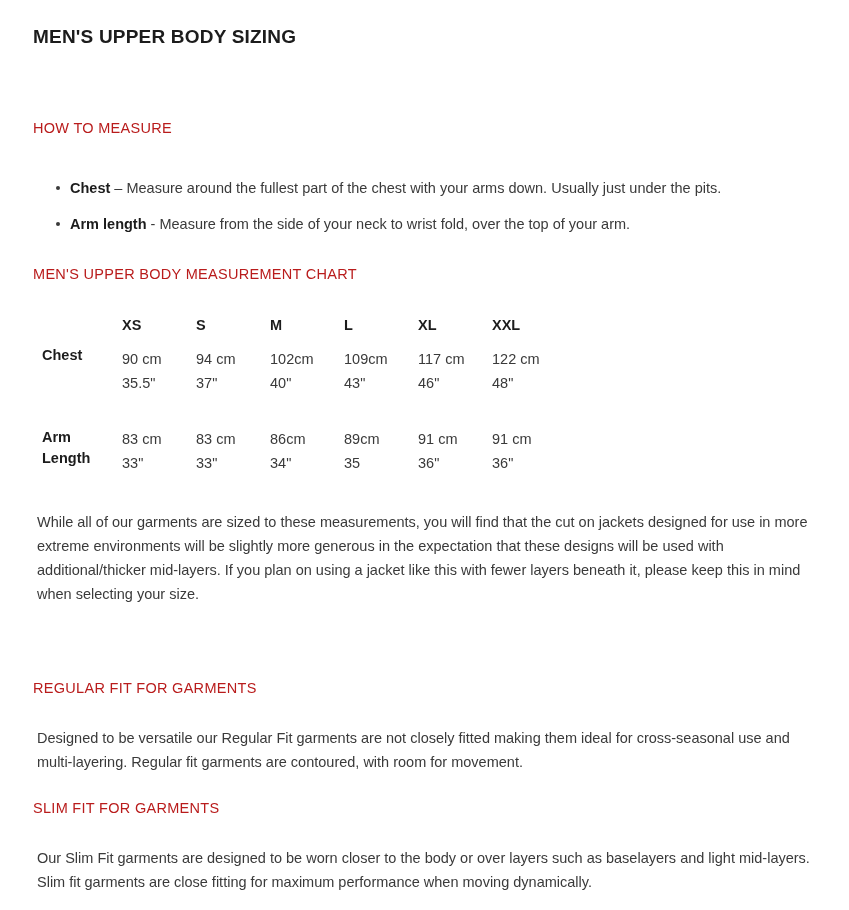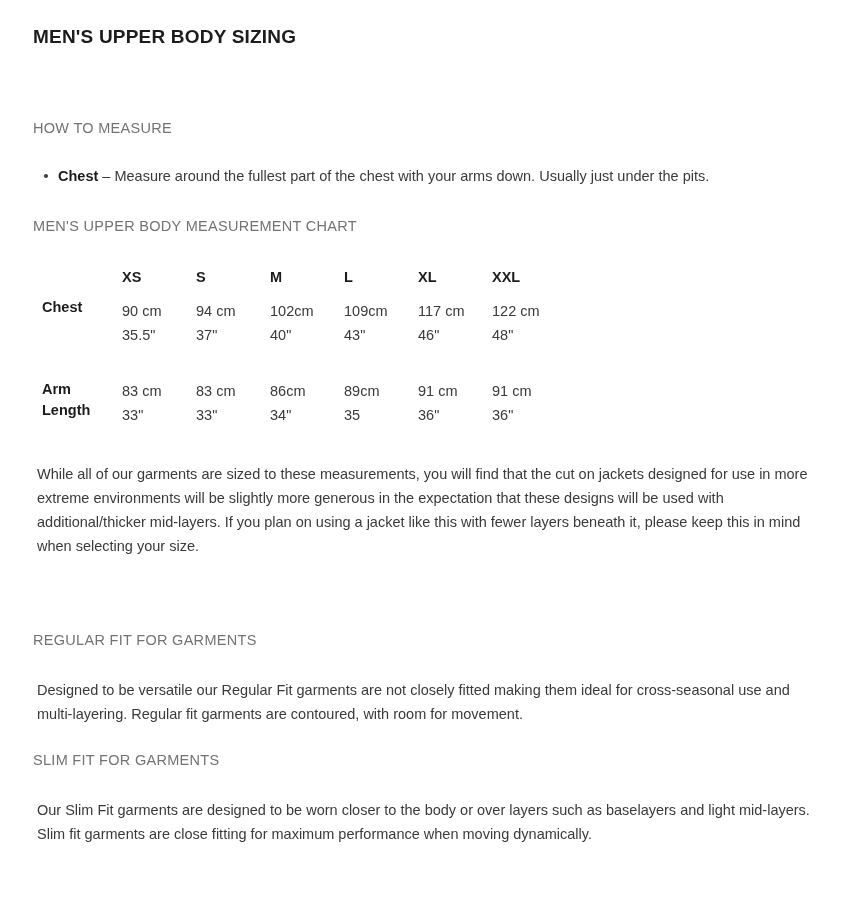--- a/index.html
+++ b/index.html
@@ -22,35 +22,35 @@
   h1.page-title {
     font-size: 19px;
     font-weight: bold;
     letter-spacing: 0.2px;
     color: #1c1c1c;
     margin: 8px 0 0 0;
     text-transform: uppercase;
   }
   .section-head {
     font-size: 14.5px;
-    color: #737373;
+    color: #b91c1c;
     letter-spacing: 0.3px;
     margin: 0;
     text-transform: uppercase;
     font-weight: 400;
   }
   .gap-1 { height: 72px; }
   .gap-3 { height: 26px; }
   .gap-4 { height: 16px; }
   .gap-5 { height: 70px; }
   .gap-6 { height: 22px; }
   .gap-7 { height: 22px; }
 
   ul.measure-list {
-    margin: 4px;
+    margin: 16px;
     padding: 0 0 0 21px;
     list-style: none;
   }
   ul.measure-list li {
     position: relative;
     font-size: 14.5px;
     line-height: 20px;
     color: #3a3a3a;
     margin-bottom: 16px;
   }
@@ -122,20 +122,23 @@
 
   <div class="gap-1"></div>
 
   <p class="section-head">HOW TO MEASURE</p>
 
   <div class="gap-3"></div>
 
   <ul class="measure-list">
     <li>
       <b>Chest</b><span> – </span><span>Measure around the fullest part of the chest with your arms down. Usually just under the pits.</span>
+    </li>
+    <li>
+      <b>Arm length</b><span> - </span><span>Measure from the side of your neck to wrist fold, over the top of your arm.</span>
     </li>
   </ul>
 
   <div class="gap-4"></div>
 
   <p class="section-head">MEN'S UPPER BODY MEASUREMENT CHART</p>
 
   <div class="gap-3"></div>
 
   <table class="size-chart">

